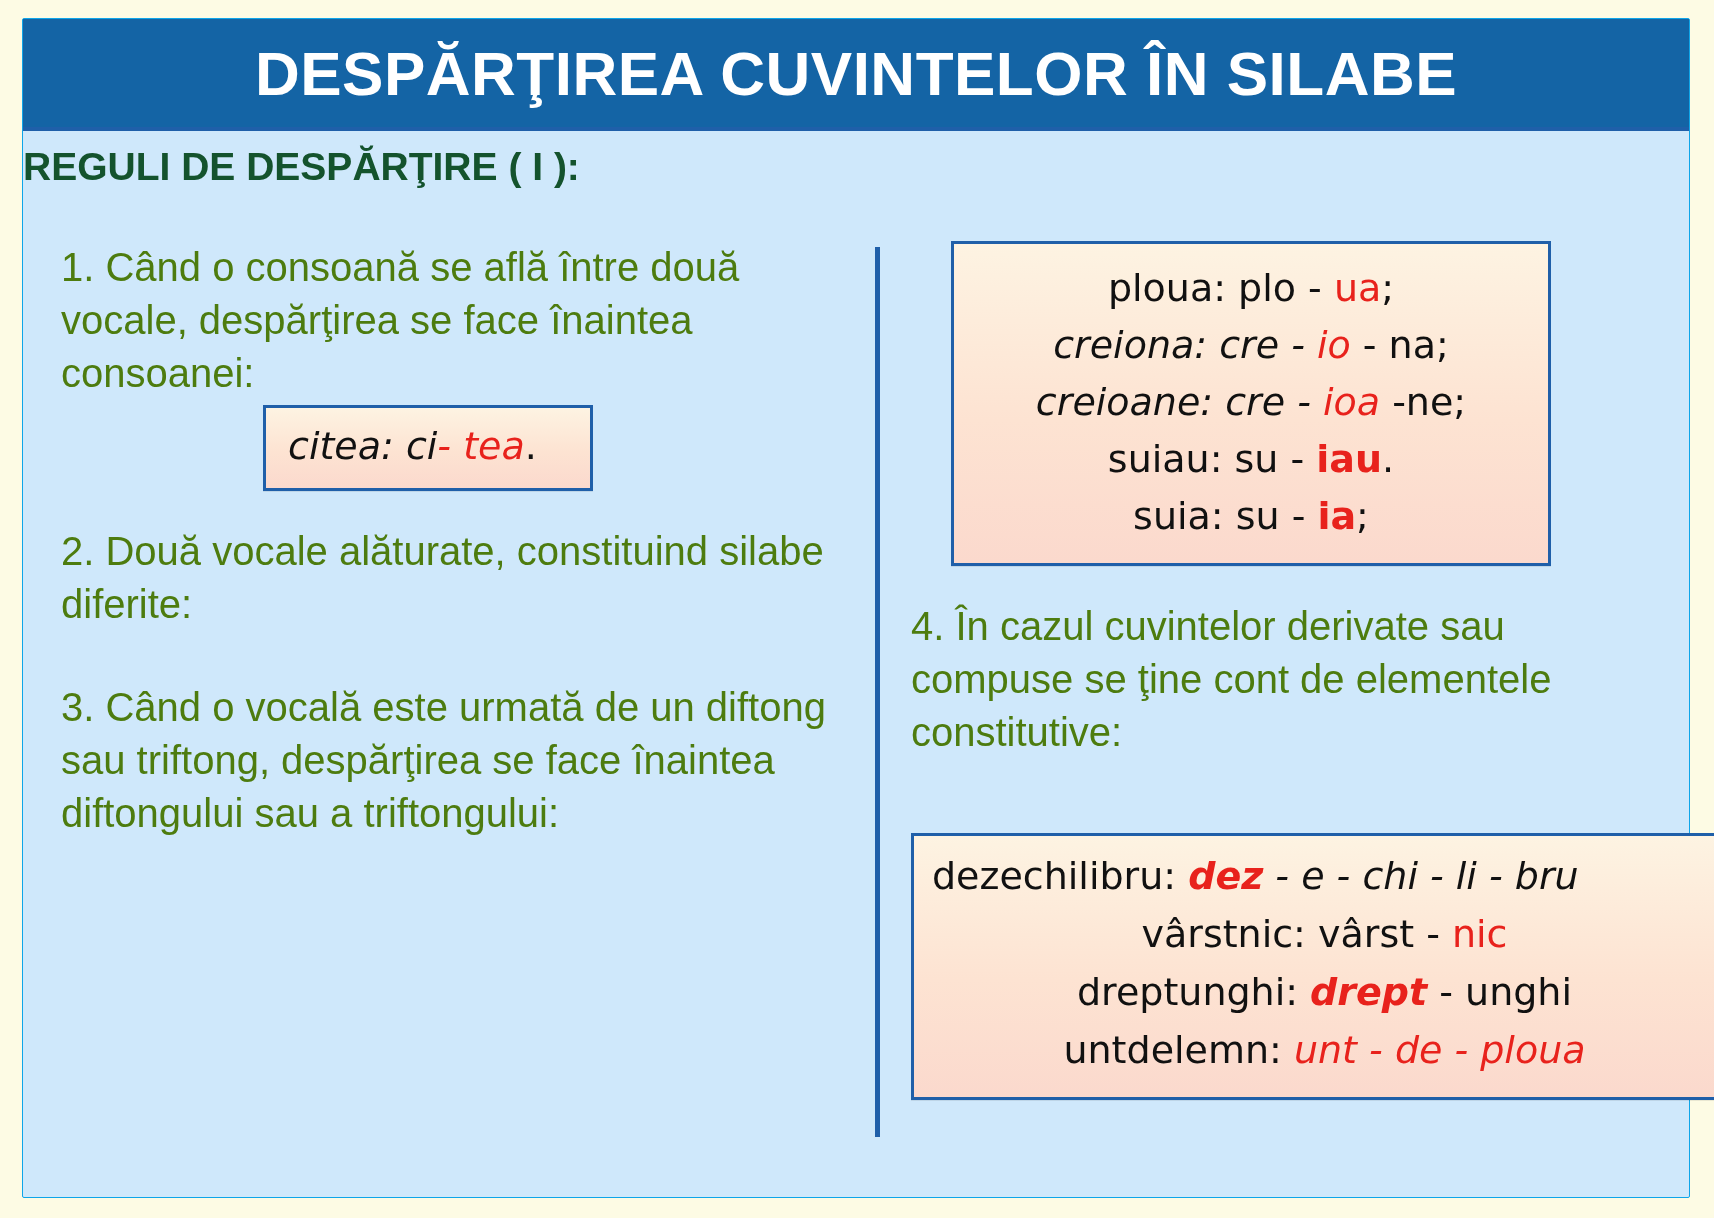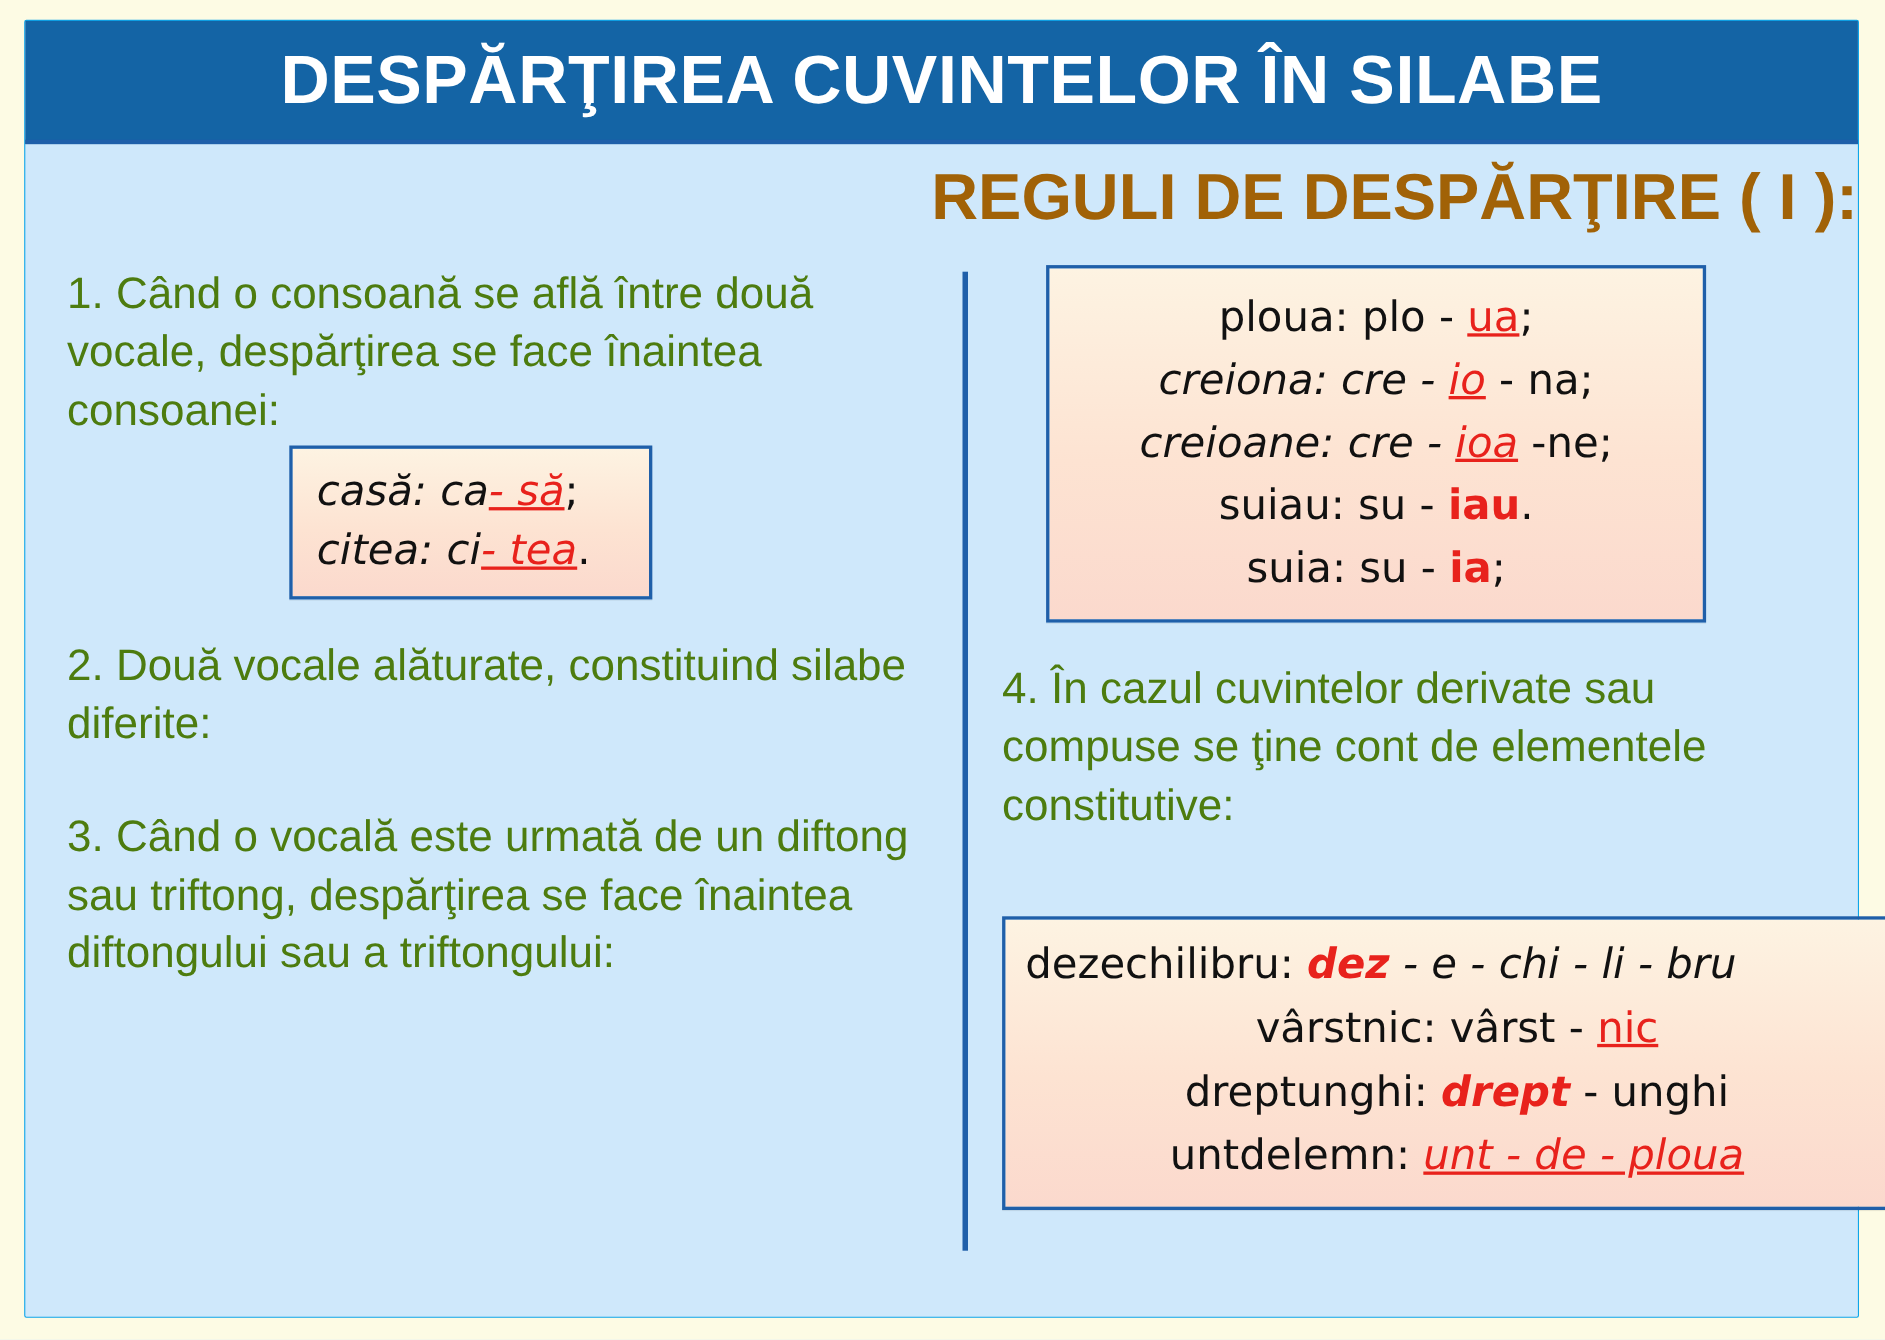--- a/index.html
+++ b/index.html
@@ -49,23 +49,23 @@
     text-align: center;
     font-family: "Liberation Sans", sans-serif;
   }
 
   
   .subtitle {
     position: absolute;
     top: 126px;
     left: 0;
     width: 100%;
-    text-align: right;
-    color: #a16207;
-    font-size: 59px;
+    text-align: left;
+    color: #14532d;
+    font-size: 39px;
     font-weight: bold;
     font-family: "Liberation Sans", sans-serif;
   }
 
   
   .col-left {
     position: absolute;
     left: 38px;
     top: 222px;
     width: 790px;
@@ -108,21 +108,21 @@
     font-family: "DejaVu Sans", sans-serif;
     color: #111111;
     box-shadow: 0 1px 0 rgba(0,0,0,0.08);
   }
   .ex-line {
     font-size: 38px;
     line-height: 1.42;
     white-space: nowrap;
   }
   .ital { font-style: italic; }
-  .red  { color: #e8221c; text-decoration: underline; }
+  .red  { color: #e8221c; }
   .redb { color: #e8221c; font-weight: bold; }
 
   
   .box1 {
     margin-left: 202px;
     width: 330px;
     padding: 12px 16px 14px 22px;
     text-align: left;
   }
   
@@ -166,23 +166,20 @@
   <div class="subtitle">REGULI DE DESPĂRŢIRE ( I ):</div>
 
   <div class="divider"></div>
 
   <div class="col-left">
 
     <p class="rule r1">1. Când o consoană se află între două vocale, despărţirea se face înaintea consoanei:</p>
 
     <div class="ex-box box1">
       <div class="ex-line">
-        <span class="ital">casă: ca</span><span class="ital red">- să</span><span>;</span>
-      </div>
-      <div class="ex-line">
         <span class="ital">citea: ci</span><span class="ital red">- tea</span><span>.</span>
       </div>
     </div>
 
     <div class="spacer-md"></div>
 
     <p class="rule r2">2. Două vocale alăturate, constituind silabe diferite:</p>
 
 
     <div class="spacer-md"></div>

